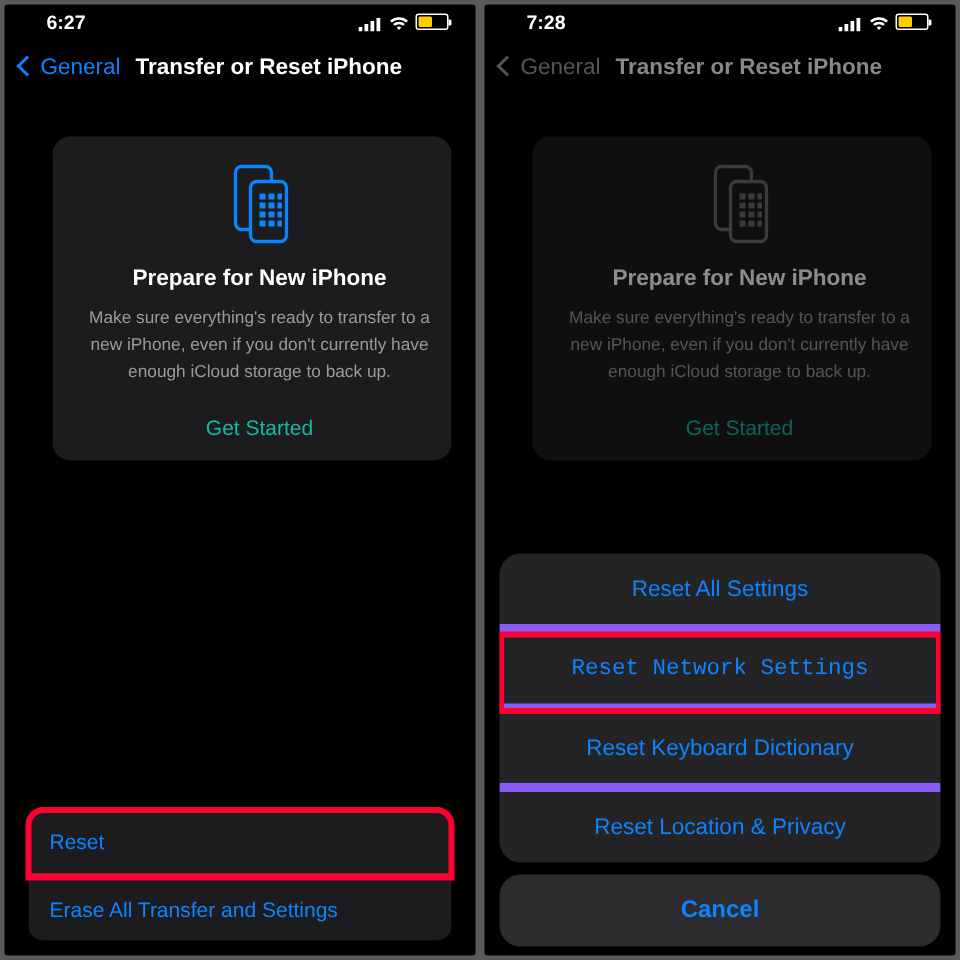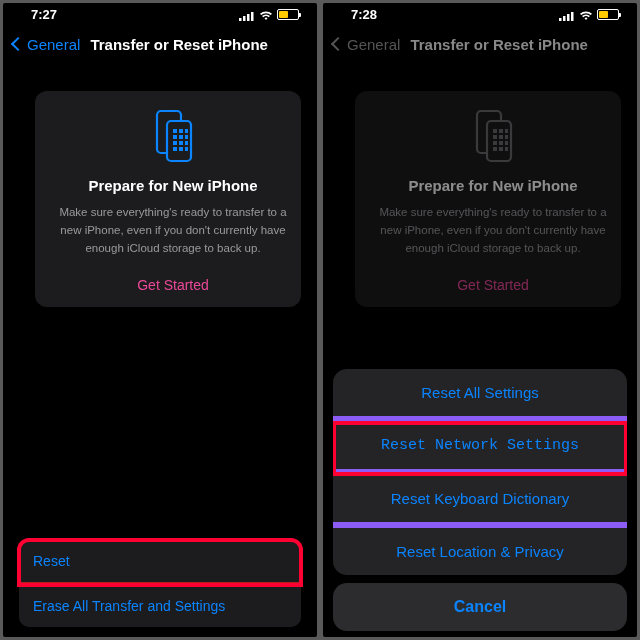--- a/index.html
+++ b/index.html
@@ -56,21 +56,21 @@
   .card {
     margin: 28px 16px 0 32px;
     background:#1c1c1e;
     border-radius:12px;
     padding: 18px 14px 14px 24px;
     text-align:center;
   }
   .card.dim { opacity:0.55; }
   .card-title { color:#fff; font-weight:600; font-size:15px; margin-top:14px; }
   .card-desc { color:#9a9a9e; font-size:11.5px; line-height:1.55; margin-top:10px; }
-  .get-started { color:#ec4899; font-size:14px; margin-top:20px; display:block; }
+  .get-started { color:#14b8a6; font-size:14px; margin-top:20px; display:block; }
 
   .phones-icon { display:flex; justify-content:center; }
   .phones-icon svg { display:block; }
 
   .bottom-list { position:absolute; left:16px; right:16px; bottom:10px; }
   .row {
     background:#1c1c1e;
     color:#0b84ff;
     font-size:14px;
     padding: 13px 14px;
@@ -106,21 +106,21 @@
     font-size:16px;
     text-align:center;
     padding:15px 0;
   }
 </style>
 </head>
 <body>
 
 <div class="phone">
   <div class="statusbar">
-    <span>7:27</span>
+    <span>6:27</span>
     <span class="status-right">
       <span class="sig">
         <svg viewBox="0 0 16 10">
             <rect x="0" y="7" width="2.5" height="3" fill="#fff"></rect>
             <rect x="4" y="5" width="2.5" height="5" fill="#fff"></rect>
             <rect x="8" y="3" width="2.5" height="7" fill="#fff"></rect>
             <rect x="12" y="1" width="2.5" height="9" fill="#fff"></rect>
           </svg>
       </span>
       <span class="wifi">

